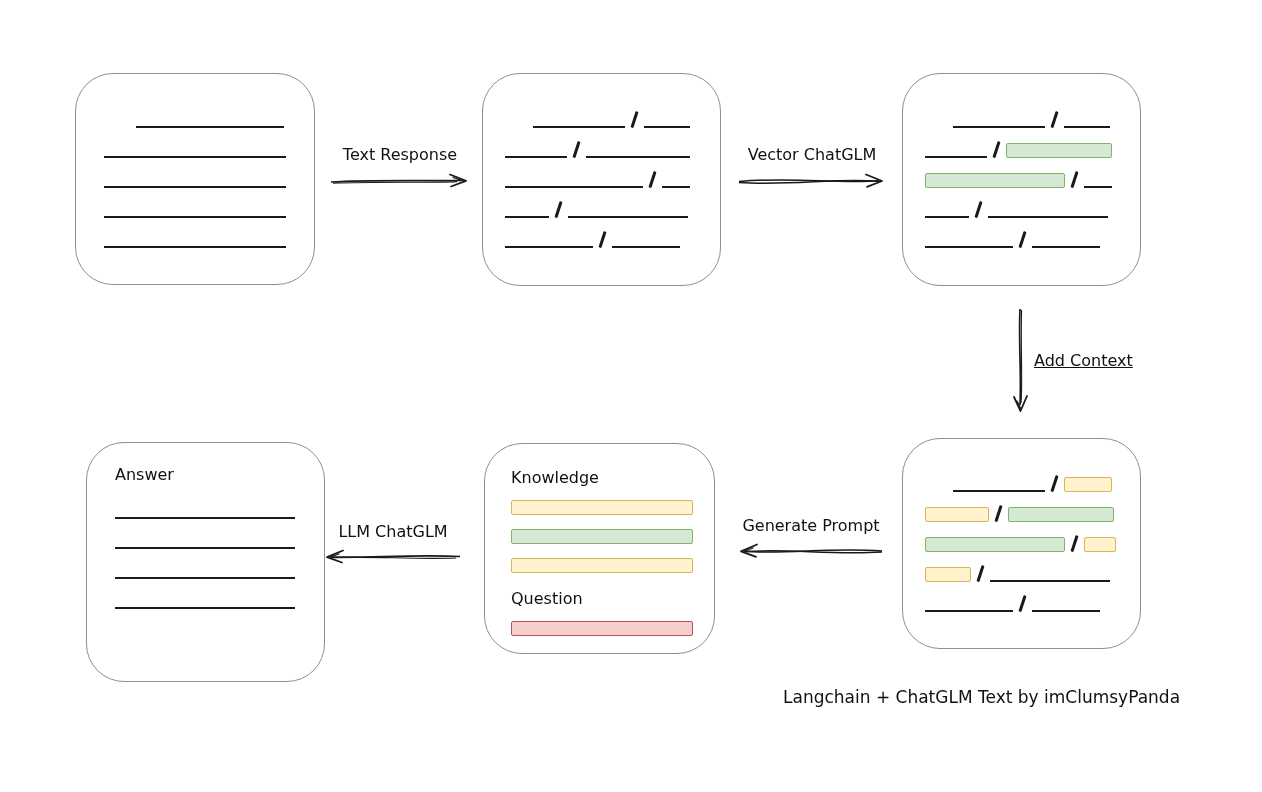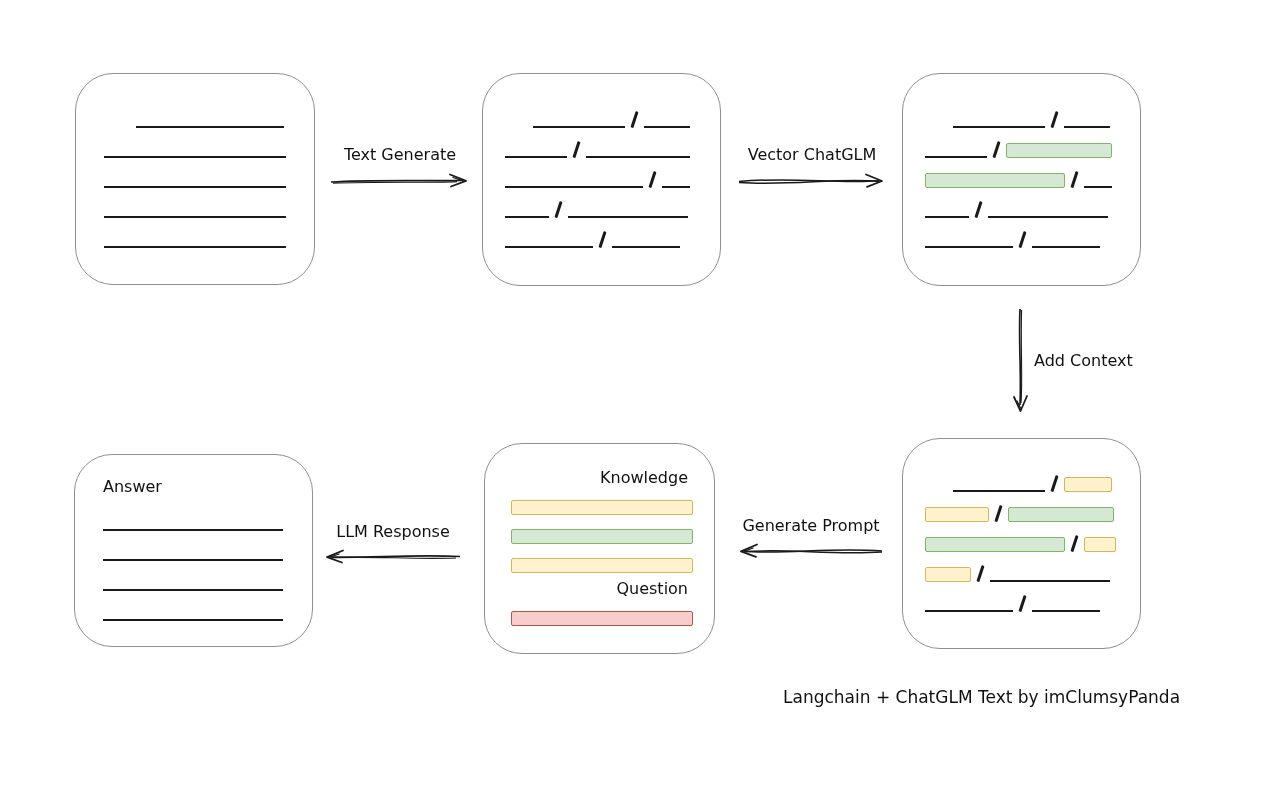--- a/index.html
+++ b/index.html
@@ -29,21 +29,21 @@
   .rect-green{background:var(--green_fill,#d5e8d4);border-color:var(--green_stroke,#82b366);}
   .rect-yellow{background:var(--yellow_fill,#fff2cc);border-color:var(--yellow_stroke,#d6b656);}
   .rect-red{background:var(--red_fill,#f8cecc);border-color:var(--red_stroke,#b85450);}
 
   .arrow{position:absolute;display:flex;flex-direction:column;align-items:center;}
   .arrow-label{font-size:16px;line-height:18px;color:#111;white-space:nowrap;text-align:center;}
   .arrow svg{display:block;}
 
   .box-label{font-size:16px;font-weight:500;color:#111;}
 
-  .prompt-inner{padding:24px 26px 0;box-sizing:border-box;text-align:right;}
+  .prompt-inner{padding:24px 26px 0;box-sizing:border-box;}
   .bars-stack{display:flex;flex-direction:column;gap:13px;margin-top:12px;}
   .bars-stack .seg-row{height:16px;}
 
   .answer-inner{padding:22px 28px 0;box-sizing:border-box;}
   .answer-lines{display:flex;flex-direction:column;gap:13px;margin-top:18px;}
 
   .caption{position:absolute;font-size:17px;color:#111;white-space:nowrap;}
 </style>
 </head>
 <body>
@@ -65,21 +65,21 @@
         <div class="seg-row">
           <div class="seg-line" style="width: 182px;"></div>
         </div>
         <div class="seg-row">
           <div class="seg-line" style="width: 182px;"></div>
         </div>
       </div>
   </div>
 
   <div class="arrow" style="left:329px;top:146px;width:142px;">
-    <div class="arrow-label">Text Generate</div>
+    <div class="arrow-label">Text Response</div>
     <svg width="142" height="20" viewBox="0 0 142 20" style="margin-top:7px;">
       <path d="M2 11 C 42 8.5, 96 10, 132 9.5" fill="none" stroke="#1a1a1a" stroke-width="1.7"></path>
       <path d="M4 12.3 C 48 10.5, 100 12, 128 10.6" fill="none" stroke="#1a1a1a" stroke-width="1.1"></path>
       <path d="M121 3.5 L137 9.8 L122 15.5" fill="none" stroke="#1a1a1a" stroke-width="1.8" stroke-linecap="round" stroke-linejoin="round"></path>
       <path d="M124 6.5 L134 9.8" fill="none" stroke="#1a1a1a" stroke-width="1.3" stroke-linecap="round"></path>
     </svg>
   </div>
 
   <div class="node" style="left:482px;top:73px;width:239px;height:213px;">
     <div class="seg-stack">
@@ -153,21 +153,21 @@
   </div>
 
   <div style="position:absolute;left:1010px;top:307px;">
     <svg width="24" height="112" viewBox="0 0 24 112">
       <path d="M10 2 C 8.5 35, 11.5 68, 10 98" fill="none" stroke="#1a1a1a" stroke-width="1.7"></path>
       <path d="M11.6 3 C 10.5 40, 12.8 74, 11 96" fill="none" stroke="#1a1a1a" stroke-width="1.1"></path>
       <path d="M4 90 L10.5 104 L17 89" fill="none" stroke="#1a1a1a" stroke-width="1.8" stroke-linecap="round" stroke-linejoin="round"></path>
       <path d="M7 94 L10.5 101" fill="none" stroke="#1a1a1a" stroke-width="1.2" stroke-linecap="round"></path>
     </svg>
   </div>
-  <div class="arrow-label" style="position:absolute;left:1034px;top:352px;">Add Context</div>
+  <div class="arrow-label" style="position:absolute;left:1034px;top:352px;text-decoration:underline;">Add Context</div>
 
   <div class="node" style="left:902px;top:438px;width:239px;height:211px;">
     <div class="seg-stack">
         <div class="seg-row">
           <div class="seg-gap" style="width: 28px;"></div>
           <div class="seg-line" style="width: 92px;"></div>
           <div class="seg-slash"></div>
           <div class="seg-rect rect-yellow" style="width: 46px;"></div>
         </div>
         <div class="seg-row">
@@ -210,40 +210,40 @@
           <div class="seg-row">
             <div class="seg-rect rect-yellow" style="width: 180px;"></div>
           </div>
           <div class="seg-row">
             <div class="seg-rect rect-green" style="width: 180px;"></div>
           </div>
           <div class="seg-row">
             <div class="seg-rect rect-yellow" style="width: 180px;"></div>
           </div>
         </div>
-      <div class="box-label" style="margin-top:6px;">Question</div>
+      <div class="box-label" style="margin-top:16px;">Question</div>
       <div class="bars-stack">
           <div class="seg-row">
             <div class="seg-rect rect-red" style="width: 180px;"></div>
           </div>
         </div>
     </div>
   </div>
 
   <div class="arrow" style="left:322px;top:523px;width:142px;">
-    <div class="arrow-label">LLM Response</div>
+    <div class="arrow-label">LLM ChatGLM</div>
     <svg width="142" height="20" viewBox="0 0 142 20" style="margin-top:6px;">
       <path d="M138 9.5 C 92 7.5, 45 11, 8 10" fill="none" stroke="#1a1a1a" stroke-width="1.7"></path>
       <path d="M134 11 C 92 12.5, 48 9, 10 10.8" fill="none" stroke="#1a1a1a" stroke-width="1.1"></path>
       <path d="M21 3.5 L5 10.2 L20 15.5" fill="none" stroke="#1a1a1a" stroke-width="1.8" stroke-linecap="round" stroke-linejoin="round"></path>
       <path d="M17 7 L8 10.2" fill="none" stroke="#1a1a1a" stroke-width="1.3" stroke-linecap="round"></path>
     </svg>
   </div>
 
-  <div class="node" style="left:74px;top:442px;width:239px;height:193px;margin-top:12px;">
+  <div class="node" style="left:86px;top:442px;width:239px;height:240px;">
     <div class="answer-inner">
       <div class="box-label">Answer</div>
       <div class="answer-lines">
           <div class="seg-row">
             <div class="seg-line" style="width: 180px;"></div>
           </div>
           <div class="seg-row">
             <div class="seg-line" style="width: 180px;"></div>
           </div>
           <div class="seg-row">

